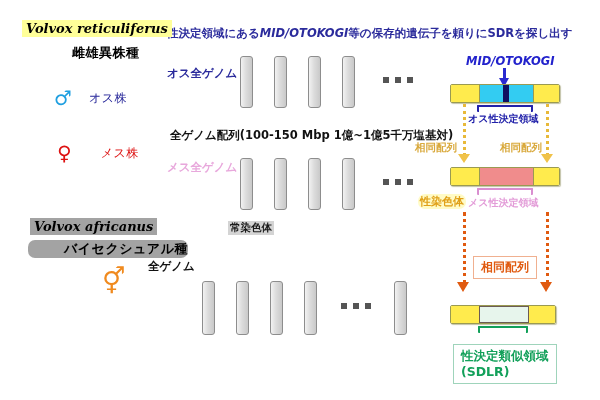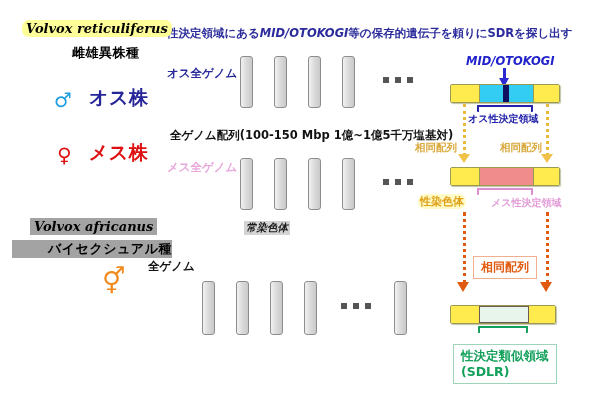--- a/index.html
+++ b/index.html
@@ -40,22 +40,22 @@
   
   .sym {
     font-size: 20px;
     font-weight: bold;
     line-height: 1;
   }
   .sym-male   { color: #1f9fe0; }
   .sym-female { color: #dd1111; }
   .sym-bi     { color: #f08a1e; }
   .strain-label {
-    font-size: 19px;
-    font-weight: bold;
+    font-size: 12px;
+    font-weight: normal;
     letter-spacing: 0.5px;
   }
   .txt-navy  { color: #262699; }
   .txt-red   { color: #dd1111; }
 
   
   .headline {
     font-size: 11.5px;
     font-weight: bold;
     color: #2b2b9c;
@@ -226,35 +226,35 @@
 </style>
 </head>
 <body>
 
 <div id="canvas">
 
   <div class="abs headline nowrap" style="left:167px; top:26px;">
     <span>性決定領域にある</span><i>MID/OTOKOGI</i><span>等の保存的遺伝子を頼りにSDRを探し出す</span>
   </div>
 
-  <div class="abs species-name hl-yellow nowrap" style="left:22px; top:20px;border-radius:7px;">Volvox reticuliferus</div>
+  <div class="abs species-name hl-yellow nowrap" style="left:22px; top:20px;">Volvox reticuliferus</div>
   <div class="abs species-sub nowrap" style="left:36px; top:44px;">雌雄異株種</div>
 
   <div class="abs" style="left:54px; top:88px;">
     <span class="sym sym-male">♂</span>
     <span class="strain-label txt-navy" style="margin-left:12px; position:relative; top:-3px;">オス株</span>
   </div>
 
   <div class="abs" style="left:57px; top:143px;">
     <span class="sym sym-female">♀</span>
-    <span class="strain-label txt-red" style="margin-left:12px; position:relative; top:-3px;">メス株</span>
+    <span class="strain-label txt-red" style="margin-left:24px; position:relative; top:-3px;">メス株</span>
   </div>
 
   <div class="abs species-name hl-mint nowrap" style="left:30px; top:218px;">Volvox africanus</div>
-  <div class="abs species-sub hl-mint nowrap" style="left:12px; top:240px;">バイセクシュアル種</div>
+  <div class="abs species-sub hl-mint nowrap" style="left:28px; top:240px;border-radius:7px;">バイセクシュアル種</div>
 
   <div class="abs" style="left:102px; top:268px;">
     <span class="sym sym-bi" style="font-size:26px;">⚥</span>
   </div>
 
   <div class="abs genome-row-label lbl-male-genome nowrap" style="left:167px; top:58px;">オス全ゲノム</div>
   <div>
     <div class="chrbar" style="left:240px; top:56px; height:52px;"></div>
     <div class="chrbar" style="left:274px; top:56px; height:52px;"></div>
     <div class="chrbar" style="left:308px; top:56px; height:52px;"></div>
@@ -274,21 +274,21 @@
     <div class="chrbar" style="left:274px; top:158px; height:52px;"></div>
     <div class="chrbar" style="left:308px; top:158px; height:52px;"></div>
     <div class="chrbar" style="left:342px; top:158px; height:52px;"></div>
     <div class="dots" style="left:383px; top:179px;">
       <span></span>
         <span></span>
         <span></span>
     </div>
   </div>
 
-  <div class="abs autosome-label nowrap" style="left:244px; top:221px;font-style:italic;">常染色体</div>
+  <div class="abs autosome-label nowrap" style="left:228px; top:221px;">常染色体</div>
 
   <div class="abs genome-row-label lbl-black nowrap" style="left:148px; top:259px;">全ゲノム</div>
   <div>
     <div class="chrbar" style="left:202px; top:281px; height:54px;"></div>
     <div class="chrbar" style="left:236px; top:281px; height:54px;"></div>
     <div class="chrbar" style="left:270px; top:281px; height:54px;"></div>
     <div class="chrbar" style="left:304px; top:281px; height:54px;"></div>
     <div class="dots" style="left:341px; top:303px;">
       <span></span>
         <span></span>
@@ -320,21 +320,21 @@
   <div class="homolog-label" style="left:415px; top:141px;">相同配列</div>
   <div class="homolog-label" style="left:500px; top:141px;">相同配列</div>
 
   <div class="hchrom" style="left:450px; top:167px; width:110px;">
     <div class="seg-yellow" style="width:28px;"></div>
     <div class="seg-pink seg-border-l" style="width:54px;"></div>
     <div class="seg-yellow seg-border-l" style="flex:1;"></div>
   </div>
 
   <div class="bracket br-pink" style="left:477px; top:188px; width:56px;"></div>
-  <div class="region-label rl-pink" style="left:468px; top:196px;margin-left:23px;">メス性決定領域</div>
+  <div class="region-label rl-pink" style="left:468px; top:196px;">メス性決定領域</div>
   <div class="sexchrom-label" style="left:418px; top:194px;">性染色体</div>
 
   <div class="dotline dl-orange" style="left:463px; top:212px; height:72px;"></div>
   <div class="arrowhead ah-orange" style="left:457px; top:282px;"></div>
   <div class="dotline dl-orange" style="left:546px; top:212px; height:72px;"></div>
   <div class="arrowhead ah-orange" style="left:540px; top:282px;"></div>
 
   <div class="homolog-box" style="left:473px; top:256px;">相同配列</div>
 
   <div class="hchrom" style="left:450px; top:305px; width:106px;">

